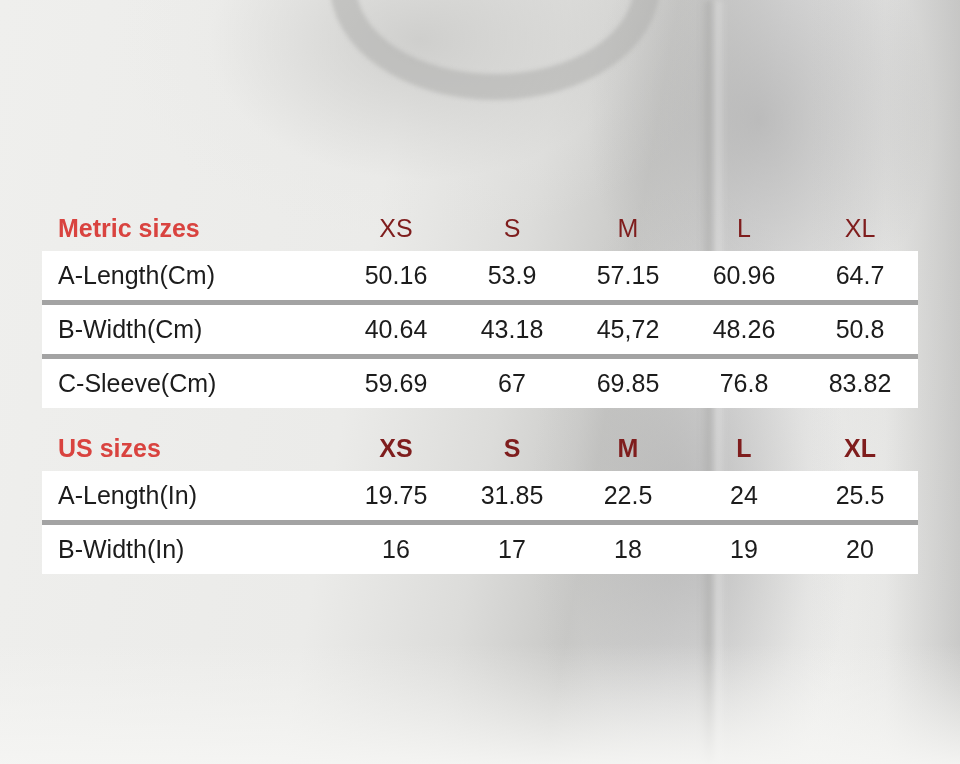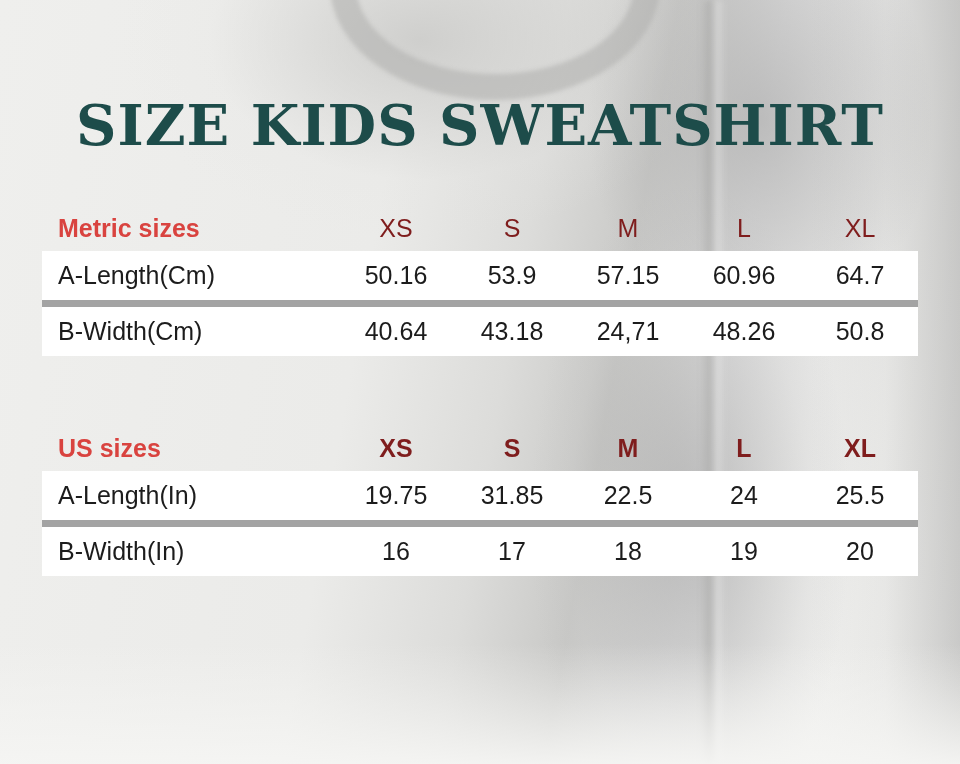--- a/index.html
+++ b/index.html
@@ -128,21 +128,21 @@
     font-size: 25px;
   }
   #metric-block .hdr-size { font-weight: normal; }
 
   .data-row td {
     height: 49px;
     vertical-align: middle;
     background: #ffffff;
     font-size: 25px;
     color: #1c1c1c;
-    border-bottom: 7px solid #a3a3a3;
+    border-bottom: 5px solid #a3a3a3;
   }
   .data-row:last-child td { border-bottom: none; }
   .row-label {
     text-align: left;
     padding-left: 16px !important;
   }
   .row-val {
     text-align: center;
   }
 
@@ -172,21 +172,20 @@
 <div id="page">
 
   <div class="bg-photo"></div>
   <div class="bg-collar"></div>
   <div class="bg-seam"></div>
   <div class="bg-shadow-right"></div>
   <div class="bg-bottom"></div>
 
   <div class="content">
 
-    <div class="chart-title">SIZE KIDS SWEATSHIRT</div>
 
     <div class="block" id="metric-block">
       <table class="size-table">
         <colgroup>
           <col class="col-label">
             <col class="col-xs">
             <col class="col-s">
             <col class="col-m">
             <col class="col-l">
             <col class="col-xl">
@@ -207,23 +206,31 @@
             <td class="row-val">50.16</td>
             <td class="row-val">53.9</td>
             <td class="row-val">57.15</td>
             <td class="row-val">60.96</td>
             <td class="row-val">64.7</td>
           </tr>
           <tr class="data-row">
             <td class="row-label">B-Width(Cm)</td>
             <td class="row-val">40.64</td>
             <td class="row-val">43.18</td>
-            <td class="row-val">24,71</td>
+            <td class="row-val">45,72</td>
             <td class="row-val">48.26</td>
             <td class="row-val">50.8</td>
+          </tr>
+          <tr class="data-row">
+            <td class="row-label">C-Sleeve(Cm)</td>
+            <td class="row-val">59.69</td>
+            <td class="row-val">67</td>
+            <td class="row-val">69.85</td>
+            <td class="row-val">76.8</td>
+            <td class="row-val">83.82</td>
           </tr>
         </tbody>
       </table>
     </div>
 
     <div class="block" id="us-block">
       <table class="size-table">
         <colgroup>
           <col class="col-label">
             <col class="col-xs">

